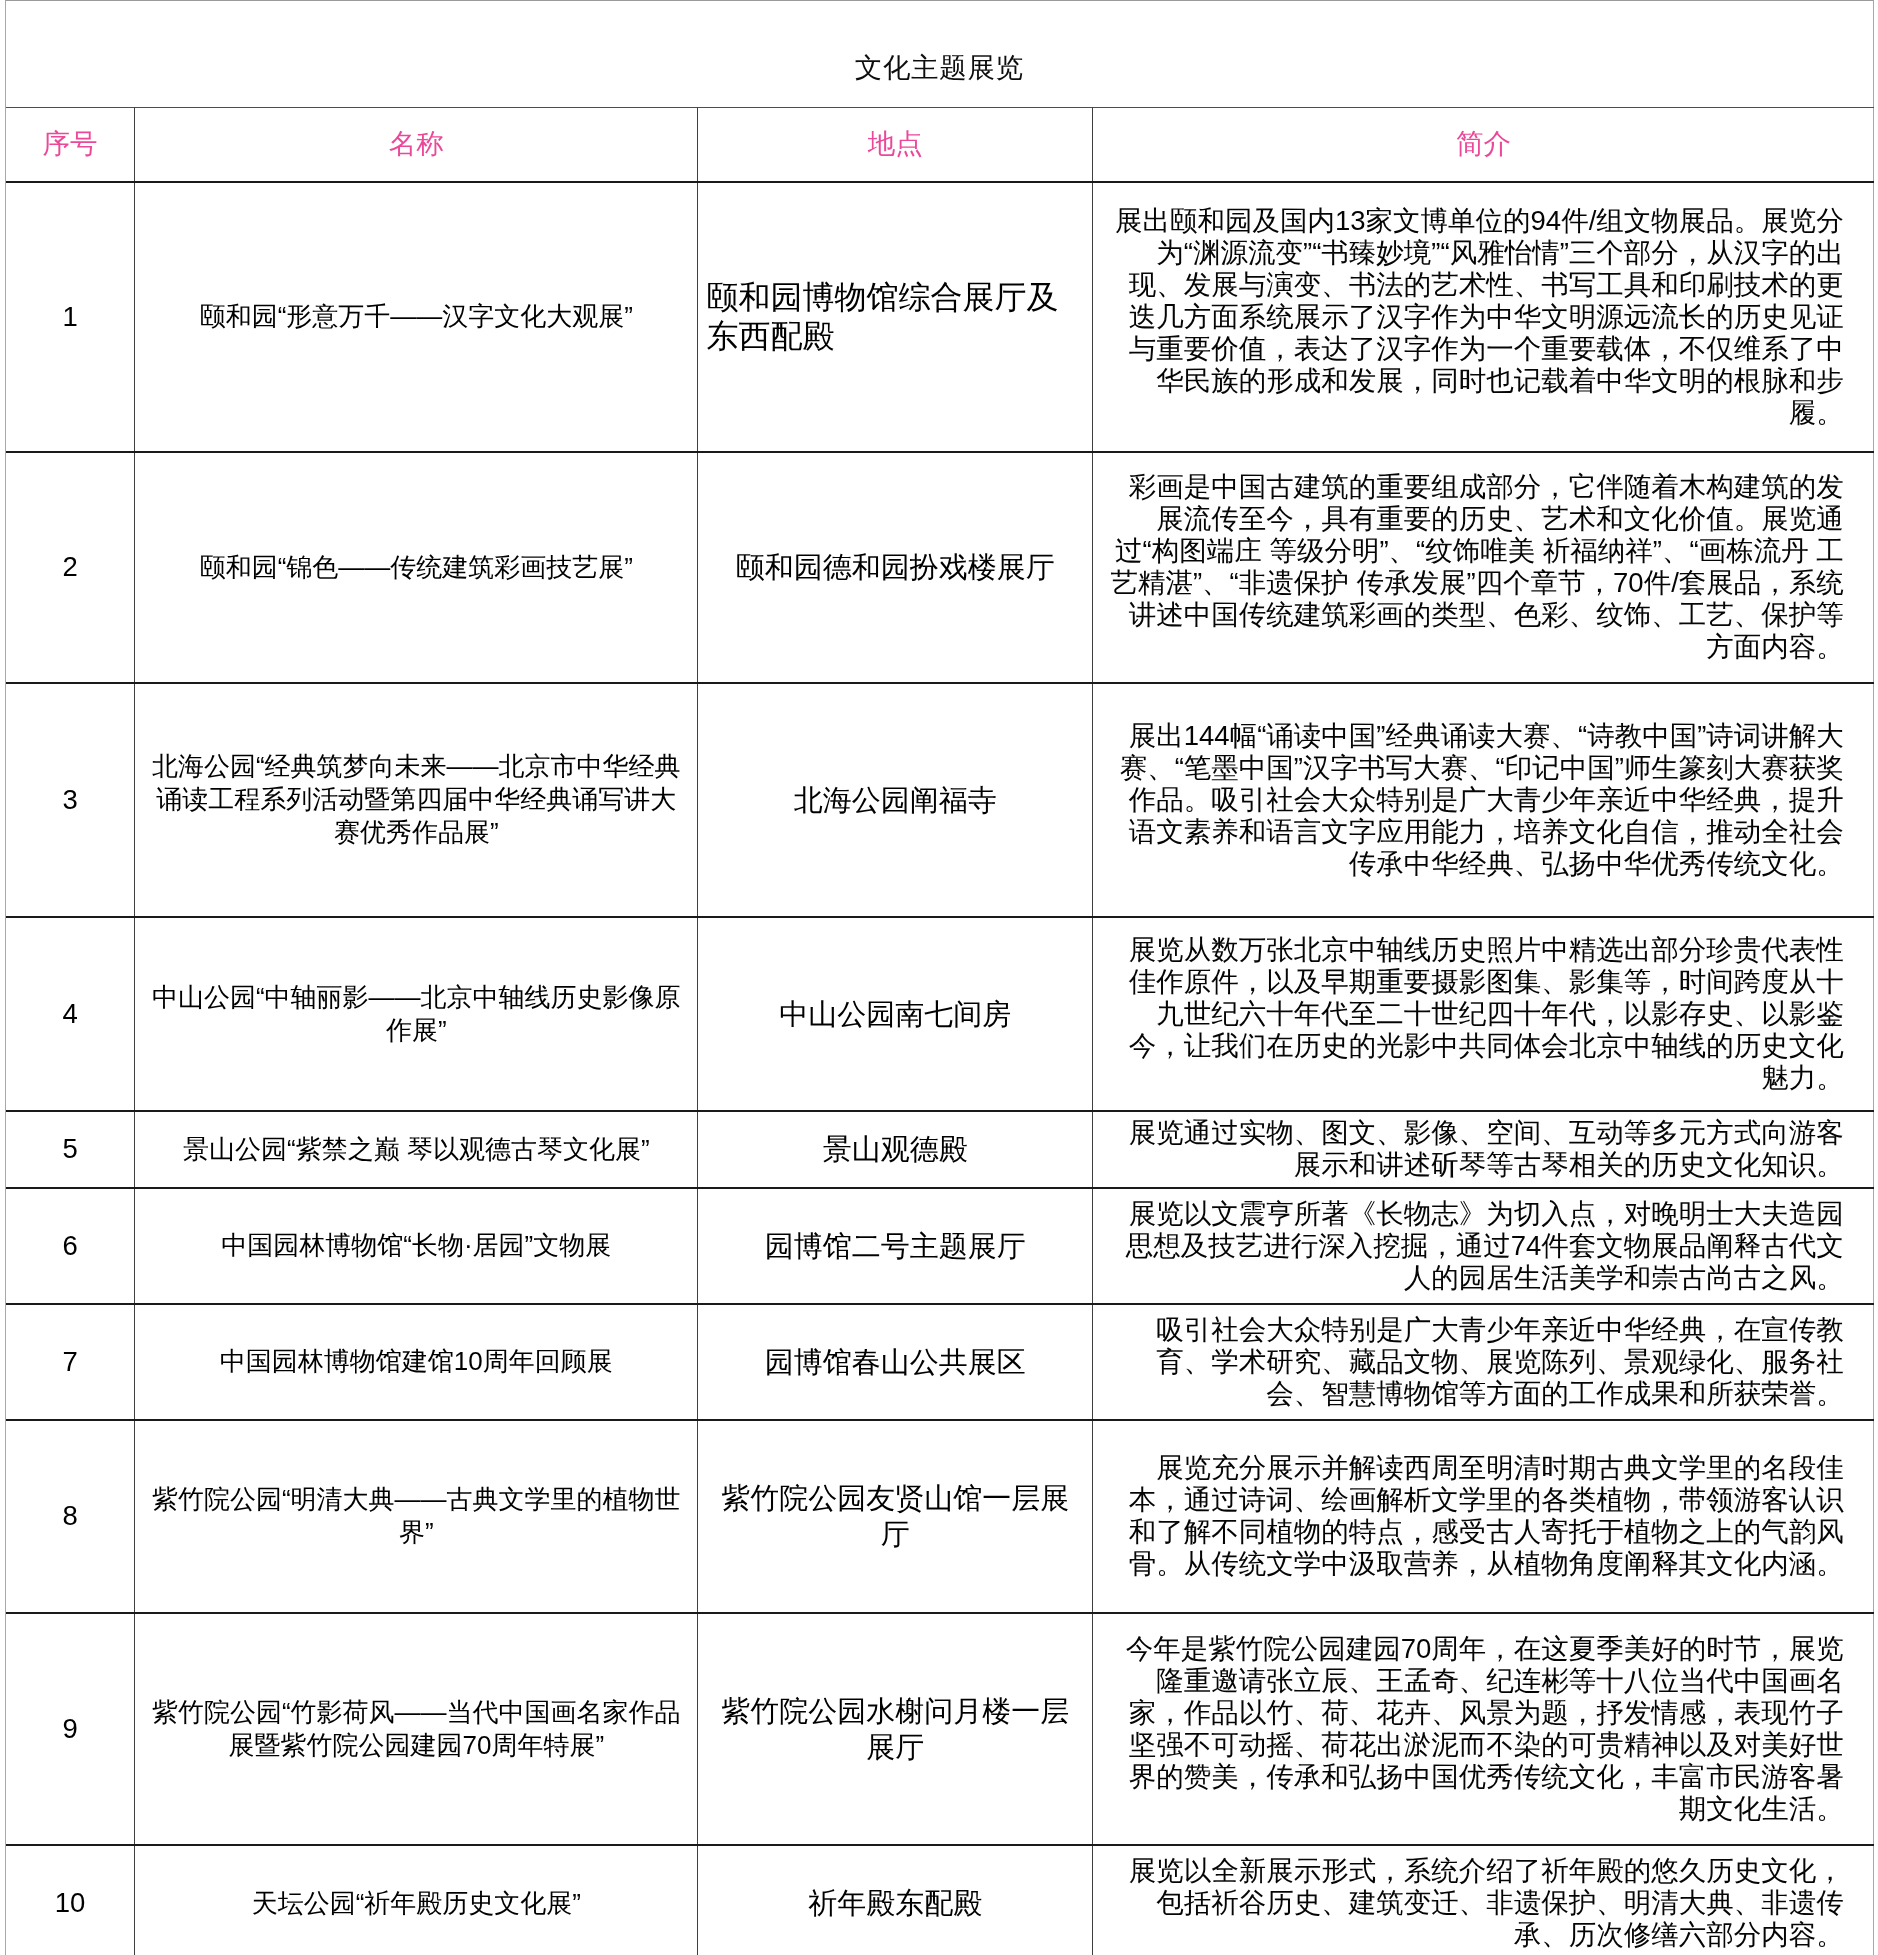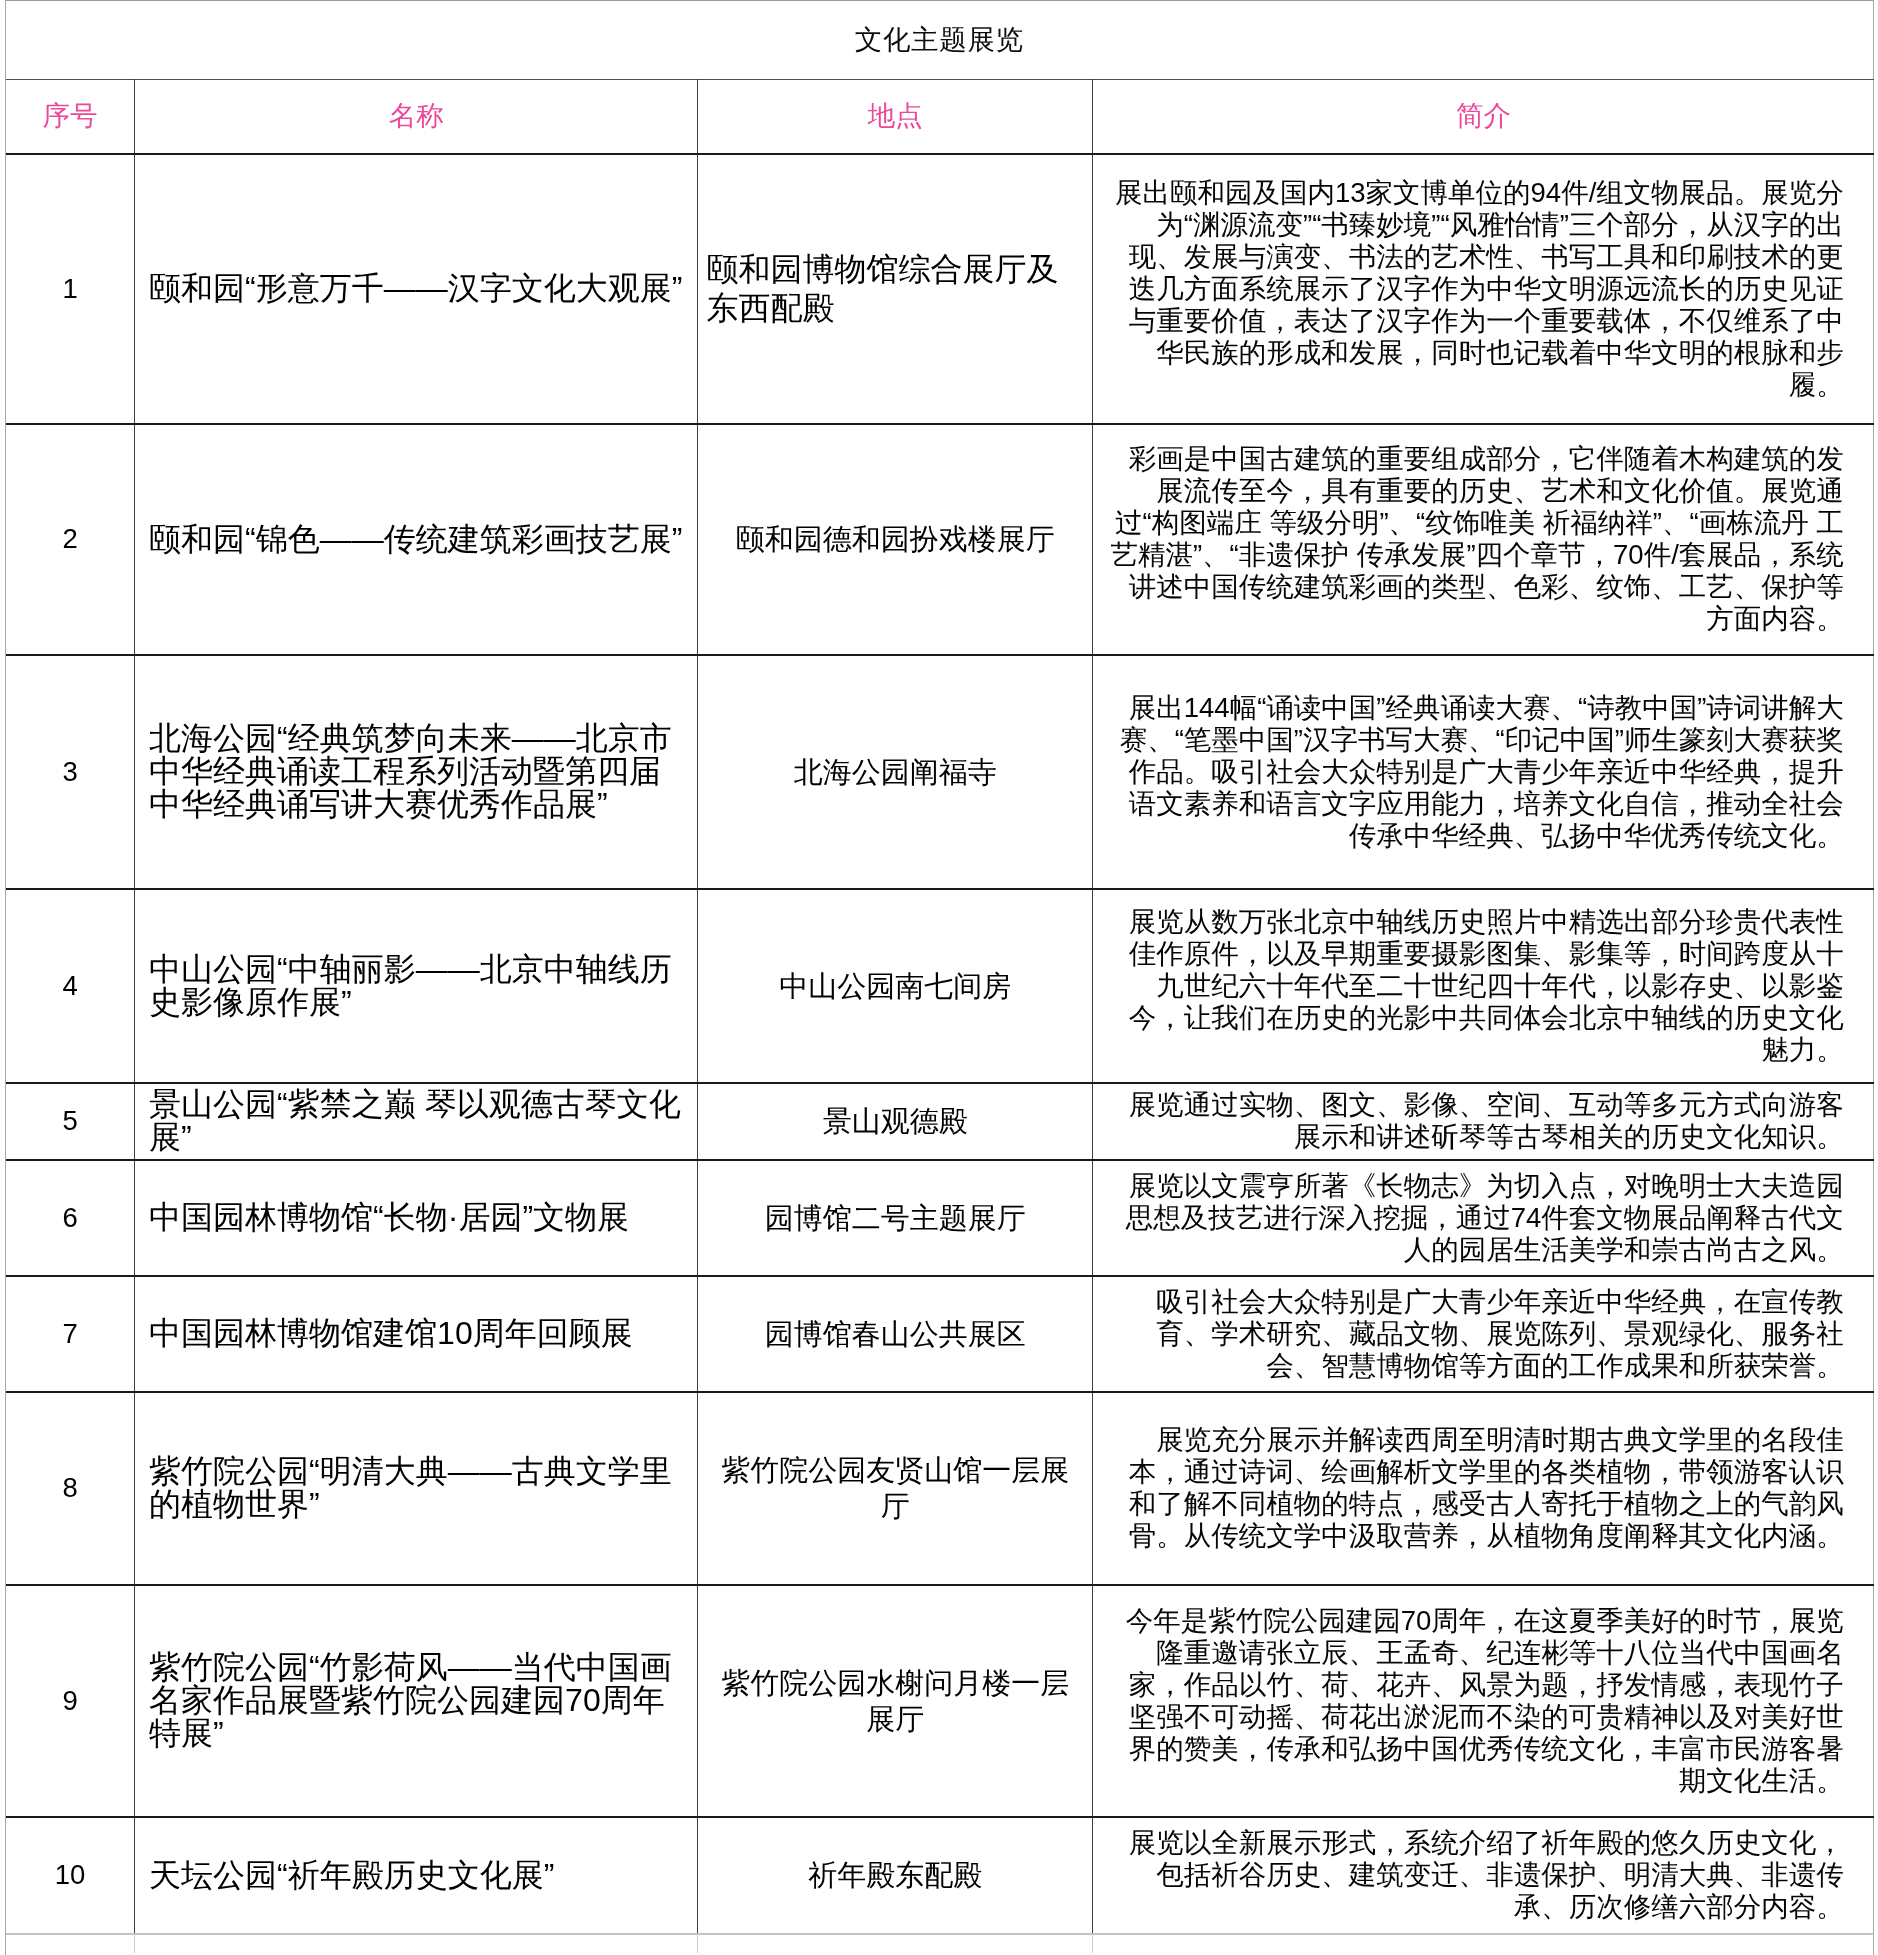--- a/index.html
+++ b/index.html
@@ -10,21 +10,21 @@
   }
   .sheet{
     position:absolute;left:0;top:0;width:1869px;height:1955px;
     margin-left:4.8px;
     border-left:1.4px solid #a8a8a8;border-right:1.4px solid #a8a8a8;
     border-top:1.4px solid #9a9a9a;
     box-sizing:border-box;background:#fff;
   }
   .doc-title{
     height:78px;display:flex;align-items:center;justify-content:center;
-    font-size:27.5px;letter-spacing:0.7px;color:#0d0d0d;
+    font-size:27.5px;letter-spacing:0.7px;color:#0d0d0d;margin-top:28px;
   }
   table.exhibit{
     width:100%;border-collapse:collapse;table-layout:fixed;
   }
   col.c-num{width:129px;}
   col.c-name{width:563px;}
   col.c-loc{width:395px;}
   col.c-intro{width:781px;}
   tr{page-break-inside:avoid;}
   th,td{
@@ -32,21 +32,21 @@
     border-right:1.4px solid #3f3f3f;
     border-bottom:2.1px solid #1a1a1a;
     font-weight:normal;overflow:hidden;
   }
   th:last-child,td:last-child{border-right:none;}
   thead th{
     border-top:1.4px solid #4d4d4d;
     font-size:27.5px;text-align:center;color:#ec4899;
   }
   td.cell-num{font-size:27.5px;text-align:center;}
-  td.cell-name{font-size:32px;line-height:33px;padding:2.8px 13.8px;}
+  td.cell-name{font-size:26px;text-align:center;line-height:33px;padding:2.8px 13.8px;}
   td.cell-loc{font-size:29px;text-align:center;line-height:36px;padding:2.8px 16.5px;}
   td.cell-loc.loc-left{font-size:32px;text-align:left;padding:2.8px 5.5px 2.8px 8.3px;line-height:39px;}
   td.cell-intro{
     font-size:27.5px;text-align:right;line-height:32px;
     padding:2.8px 30px 2.8px 9.6px;color:#050505;
   }
   tr.last-data td{border-bottom:2.1px solid #c2c2c2;}
   tr.partial-row td{
     border-right:1.4px solid #cccccc;border-bottom:none;height:19px;
   }

